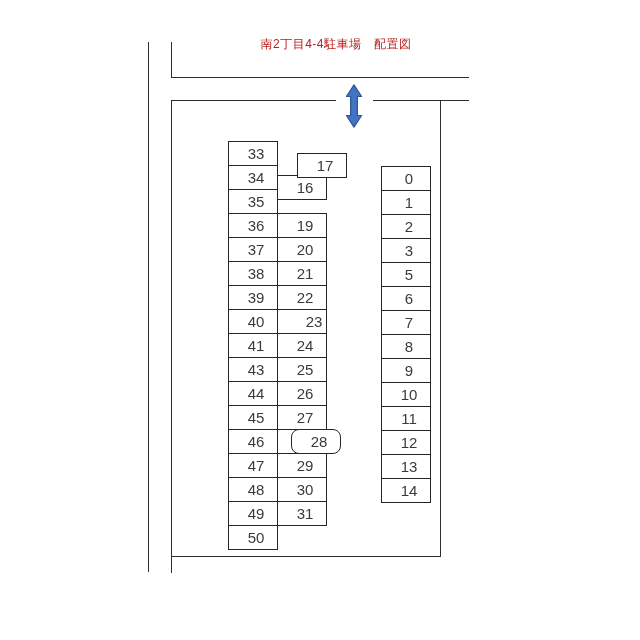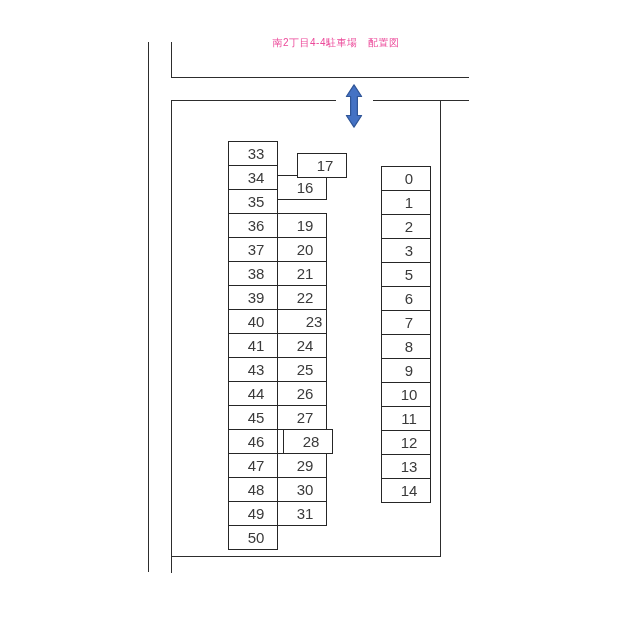--- a/index.html
+++ b/index.html
@@ -14,23 +14,23 @@
     background: var(--bg, #ffffff);
     font-family: "Liberation Sans", "DejaVu Sans", sans-serif;
     overflow: hidden;
   }
   .title {
     position: absolute;
     left: 171px;
     top: 36px;
     width: 330px;
     text-align: center;
-    font-size: 10px;
+    font-size: 12px;
     letter-spacing: 0.5px;
-    color: #ec4899;
+    color: #b91c1c;
     white-space: nowrap;
   }
   .line {
     position: absolute;
     background: var(--line, #2d2d2d);
   }
   .line.h { height: 1px; }
   .line.v { width: 1px; }
   .ptable {
     position: absolute;
@@ -99,21 +99,21 @@
       <div class="cell" style="left: 49px; top: 168px; padding-left: 24px;">23</div>
       <div class="cell" style="left: 0px; top: 192px;">41</div>
       <div class="cell" style="left: 49px; top: 192px;">24</div>
       <div class="cell" style="left: 0px; top: 216px;">43</div>
       <div class="cell" style="left: 49px; top: 216px;">25</div>
       <div class="cell" style="left: 0px; top: 240px;">44</div>
       <div class="cell" style="left: 49px; top: 240px;">26</div>
       <div class="cell" style="left: 0px; top: 264px;">45</div>
       <div class="cell" style="left: 49px; top: 264px;">27</div>
       <div class="cell" style="left: 0px; top: 288px;">46</div>
-      <div class="cell" style="left: 55px; top: 288px;">28</div>
+      <div class="cell" style="left: 63px; top: 288px; border-radius: 8px;">28</div>
       <div class="cell" style="left: 0px; top: 312px;">47</div>
       <div class="cell" style="left: 49px; top: 312px;">29</div>
       <div class="cell" style="left: 0px; top: 336px;">48</div>
       <div class="cell" style="left: 49px; top: 336px;">30</div>
       <div class="cell" style="left: 0px; top: 360px;">49</div>
       <div class="cell" style="left: 49px; top: 360px;">31</div>
       <div class="cell" style="left: 0px; top: 384px;">50</div>
     </div>
 
   <div class="ptable" id="right-table" style="left:381px; top:166px; width:50px; height:337px;">

